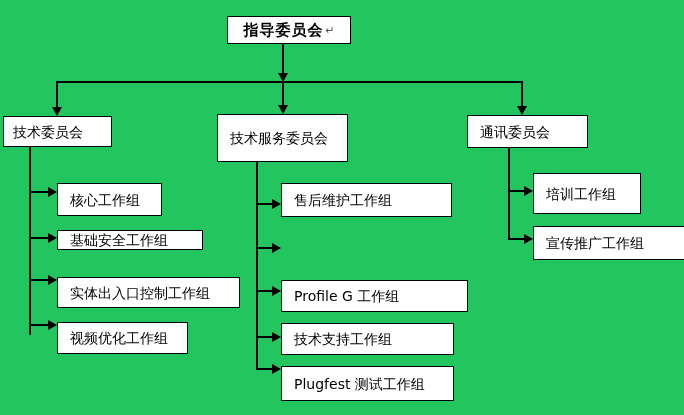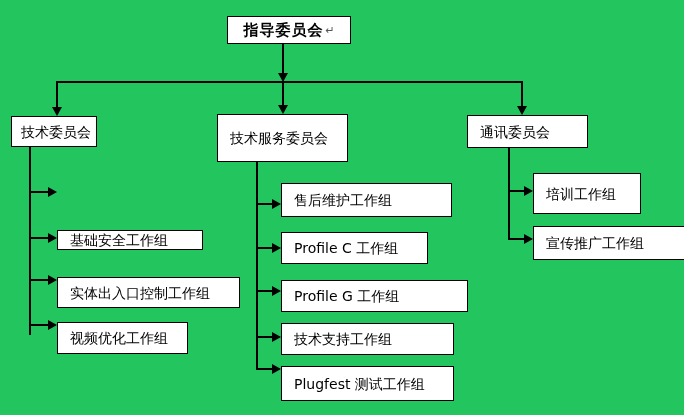--- a/index.html
+++ b/index.html
@@ -58,47 +58,47 @@
 </head>
 <body>
 
 <div id="canvas">
 
   <div class="box root" style="left:227px; top:16px; width:124px; height:28px;">
     <span>指导委员会</span>
       <span class="mark">↵</span>
   </div>
 
-  <div class="box" style="left:3px; top:116px; width:86px; height:31px; padding-left:9px;margin-left:8px;">
+  <div class="box" style="left:3px; top:116px; width:109px; height:31px; padding-left:9px;">
     <span>技术委员会</span>
   </div>
 
   <div class="box" style="left:217px; top:114px; width:131px; height:48px;">
     <span>技术服务委员会</span>
   </div>
 
   <div class="box" style="left:467px; top:115px; width:121px; height:33px;">
     <span>通讯委员会</span>
   </div>
 
+  <div class="box" style="left:57px; top:183px; width:105px; height:33px;">
+    <span>核心工作组</span>
+  </div>
   <div class="box" style="left:57px; top:230px; width:146px; height:20px;">
     <span>基础安全工作组</span>
   </div>
   <div class="box" style="left:57px; top:277px; width:183px; height:31px;">
     <span>实体出入口控制工作组</span>
   </div>
   <div class="box" style="left:57px; top:322px; width:131px; height:32px;">
     <span>视频优化工作组</span>
   </div>
 
   <div class="box" style="left:281px; top:183px; width:171px; height:34px;align-items:center;">
     <span>售后维护工作组</span>
-  </div>
-  <div class="box" style="left:281px; top:232px; width:147px; height:32px;">
-    <span>Profile C 工作组</span>
   </div>
   <div class="box" style="left:281px; top:280px; width:187px; height:32px;">
     <span>Profile G 工作组</span>
   </div>
   <div class="box" style="left:281px; top:323px; width:173px; height:32px;">
     <span>技术支持工作组</span>
   </div>
   <div class="box" style="left:281px; top:366px; width:173px; height:35px;">
     <span>Plugfest 测试工作组</span>
   </div>

